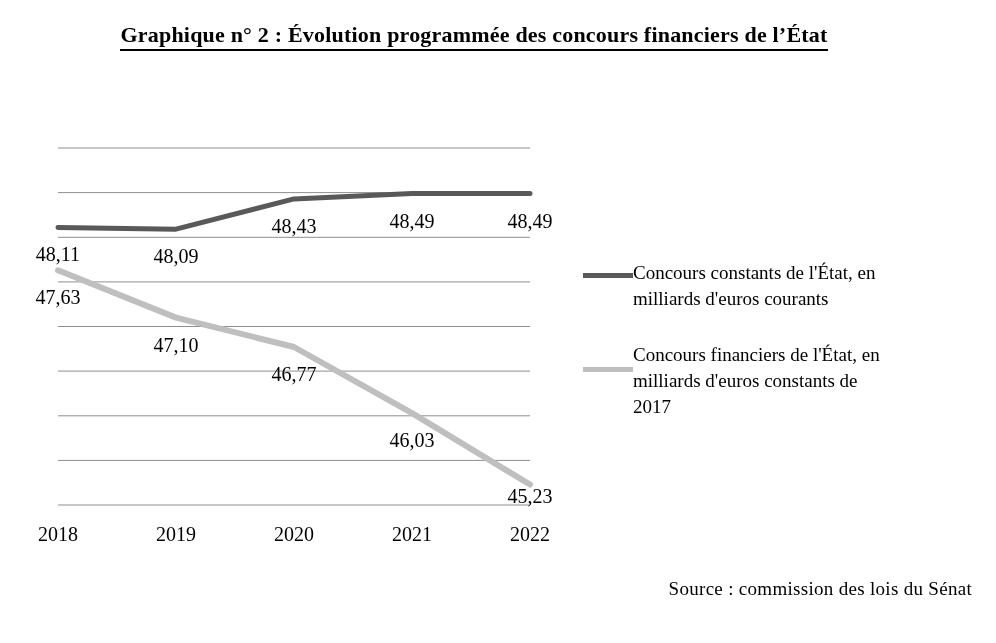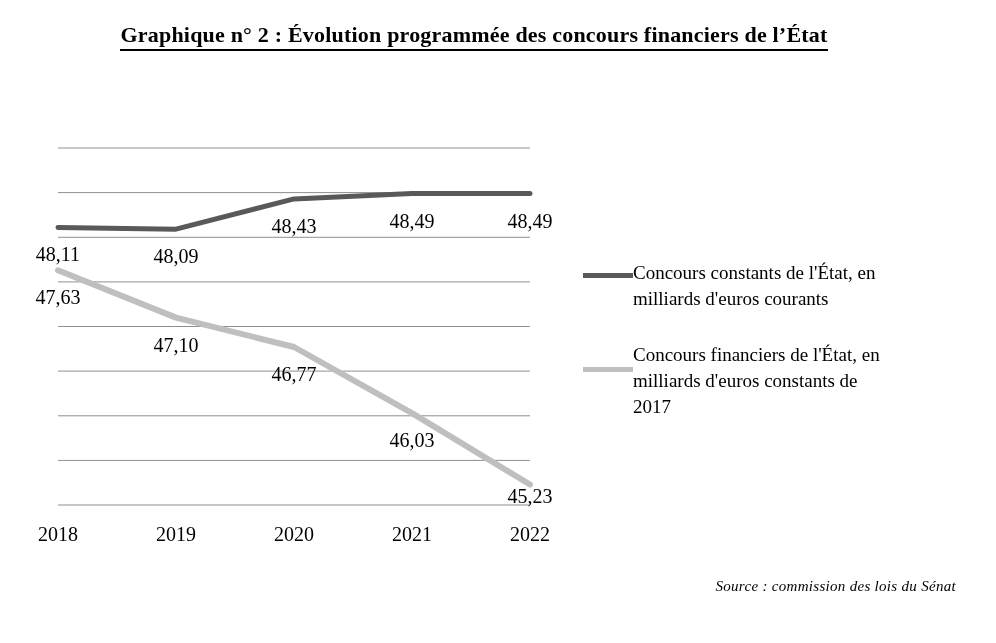--- a/index.html
+++ b/index.html
@@ -47,23 +47,22 @@
     font-size: 19px;
     line-height: 26px;
   }
   #legend-swatch-1 { top: 273px; }
   #legend-label-1  { top: 260px; }
   #legend-swatch-2 { top: 367px; }
   #legend-label-2  { top: 342px; }
   #source-note {
     position: absolute;
     top: 578px;
-    right: 40px;
-    font-style: italic;
-    font-size: 15px;
+    right: 24px;
+    font-size: 19px;
     letter-spacing: 0.3px;
   }
 </style>
 </head>
 <body>
 
 <div id="page">
 
   <div id="title-wrap">
     <h1>Graphique n° 2 : Évolution programmée des concours financiers de l’État</h1>

